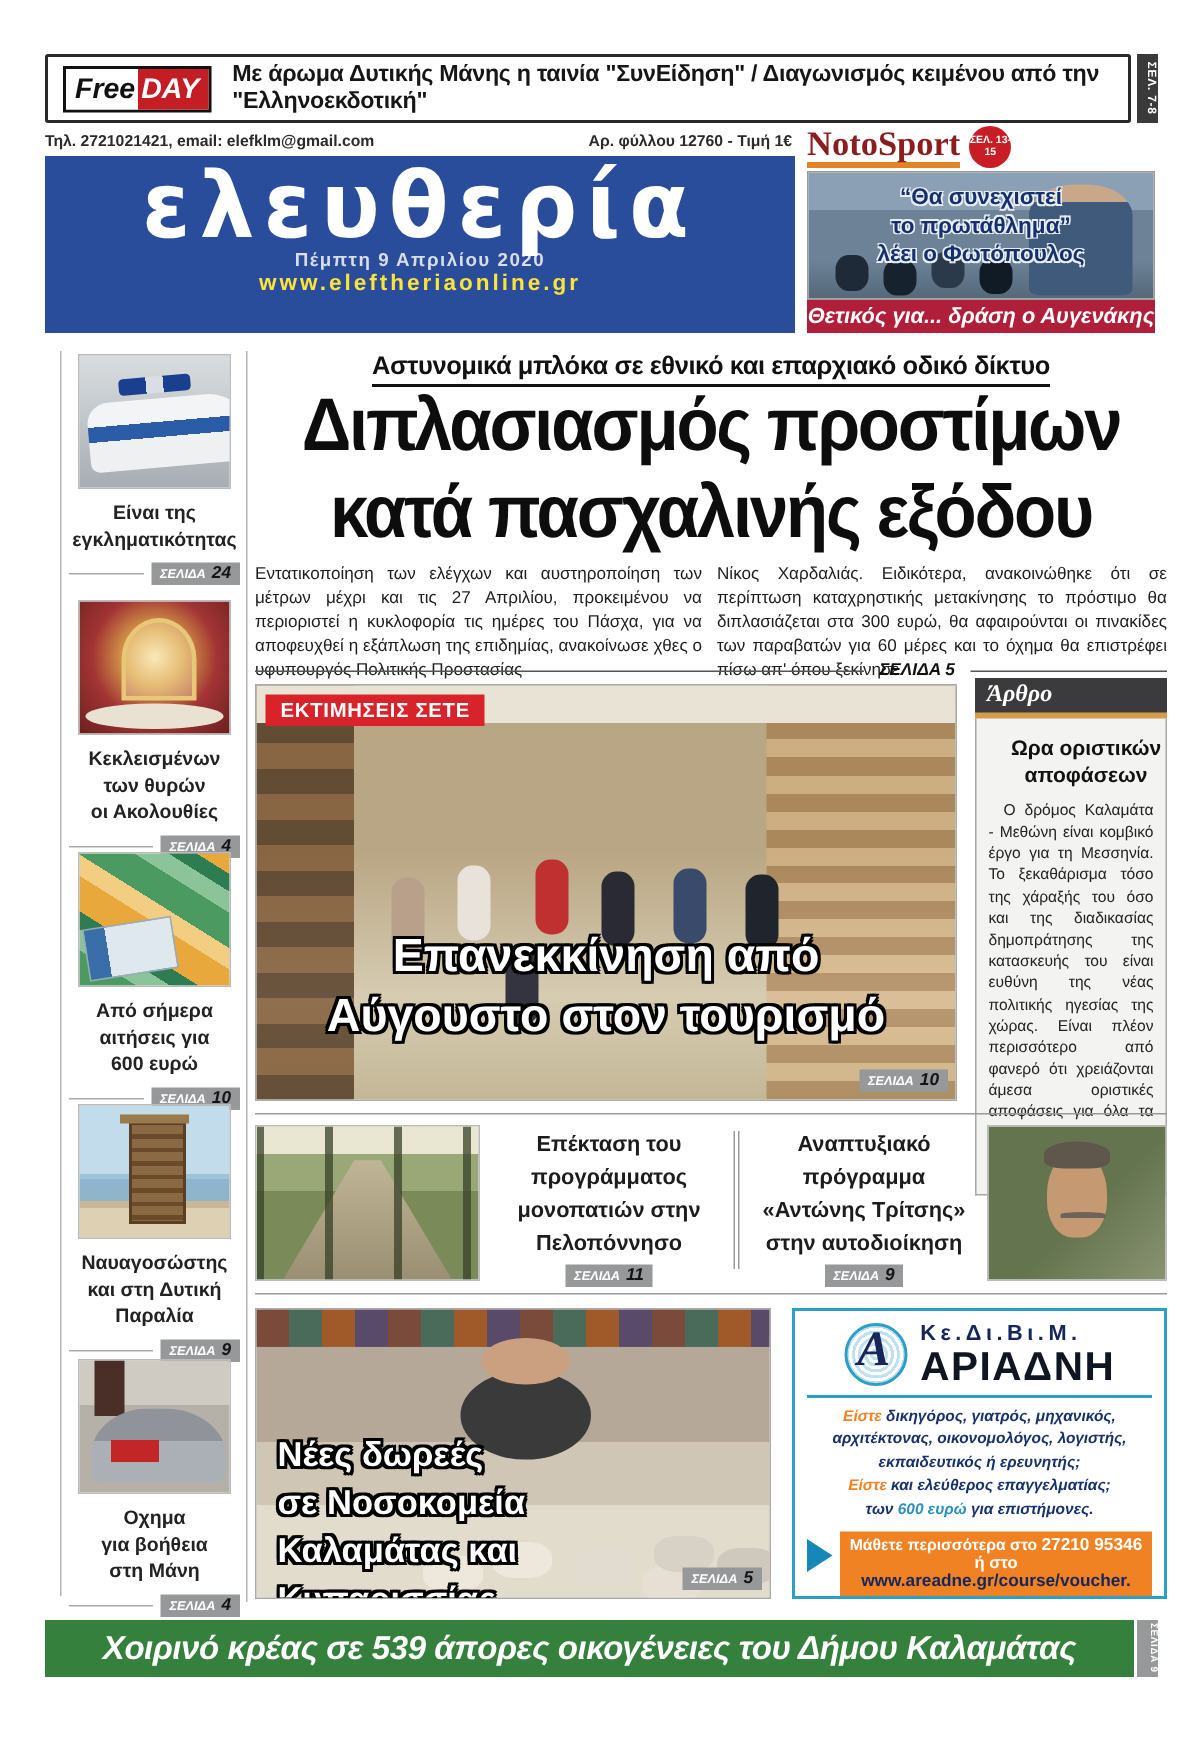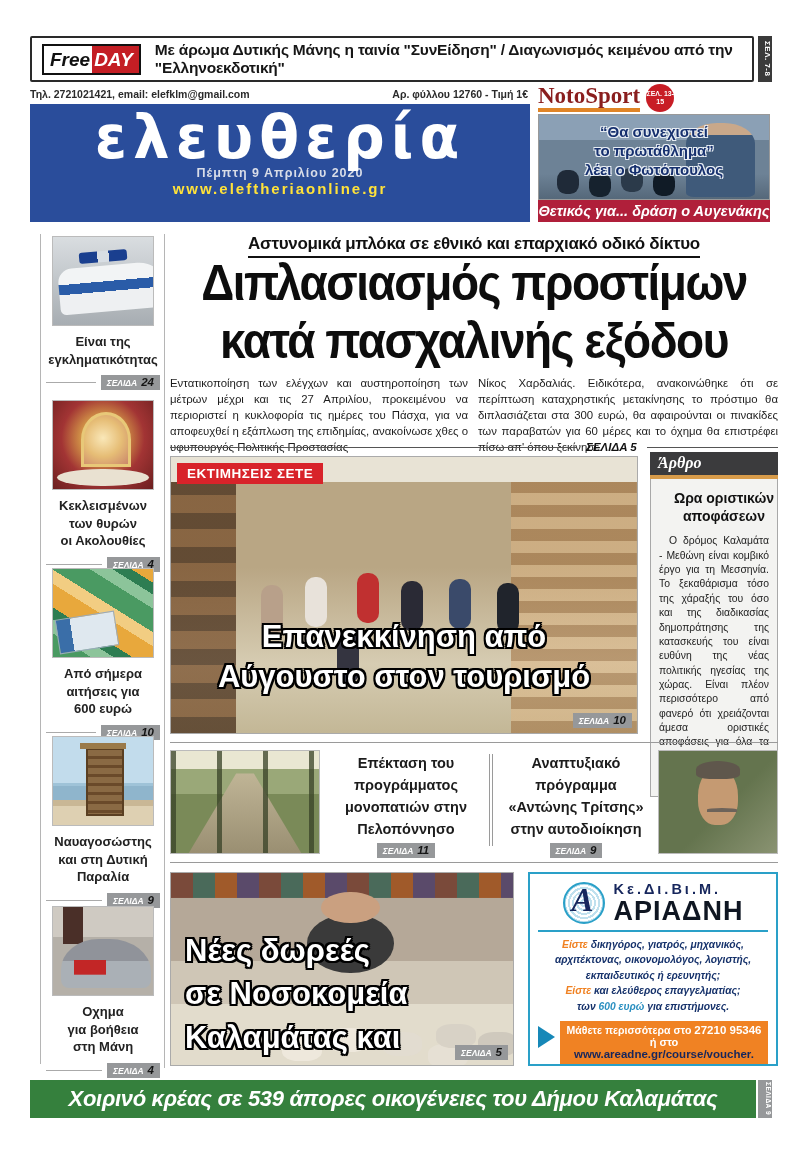--- a/index.html
+++ b/index.html
@@ -147,21 +147,21 @@
 
   
   .donate-photo { position:absolute; left:170px; top:872px; width:344px; height:194px; border:1px solid #aaa; overflow:hidden;
     background:
       repeating-linear-gradient(90deg,#7a4a3a 0 22px,#4a6a5a 22px 44px,#a05a2a 44px 66px,#5a4a6a 66px 88px) top/100% 13% no-repeat,
       linear-gradient(180deg,#9a8f84 0 10%, #b5a898 10% 46%, #cfc6b6 46% 68%, #e2dccc 68% 100%); }
   .donate-photo::before { content:""; position:absolute; left:44%; top:10%; width:17%; height:16%;
     background:#caa080; border-radius:50%; box-shadow:0 36px 0 14px #3a3a3a, 0 34px 0 4px #e8c832; }
   .donate-photo::after { content:""; position:absolute; left:46%; bottom:7%; width:40px; height:24px; background:#eee8dc; border-radius:40%;
     box-shadow:54px 4px 0 #e2dcd0, 108px -4px 0 #d8d2c6, -46px 9px 0 #eee8dc, 150px 4px 0 #cfc9bd, 100px 16px 0 #e6e0d4; }
-  .donate-cap { position:absolute; left:14px; top:56px; z-index:3; font-weight:bold; font-size:31px; line-height:1.4; color:#fff;
+  .donate-cap { position:absolute; left:14px; top:80px; z-index:3; font-weight:bold; font-size:23px; line-height:1.4; color:#fff;
     text-shadow:-2px -2px 0 #000,2px -2px 0 #000,-2px 2px 0 #000,2px 2px 0 #000,0 2px 0 #000,0 -2px 0 #000,2px 0 0 #000,-2px 0 0 #000; }
 
   
   .ad { position:absolute; left:528px; top:872px; width:250px; height:194px; border:2px solid #2aa0c8; background:#fff; }
   .ad-logo-row { display:flex; align-items:center; justify-content:center; gap:9px; padding:7px 6px 3px; }
   .ad-maze { position:relative; width:42px; height:42px; border:2px solid #2aa0c8; border-radius:50%;
     background:repeating-radial-gradient(circle at 50% 50%, #fff 0 2px, #bfe0ee 2px 4px); flex:0 0 auto; }
   .ad-maze span { position:absolute; left:7px; top:-2px; font-family:"Liberation Serif", serif; font-style:italic;
     font-weight:bold; font-size:33px; color:#16265c; }
   .ad-org { font-weight:bold; font-size:14.5px; letter-spacing:3px; color:#16265c; }

